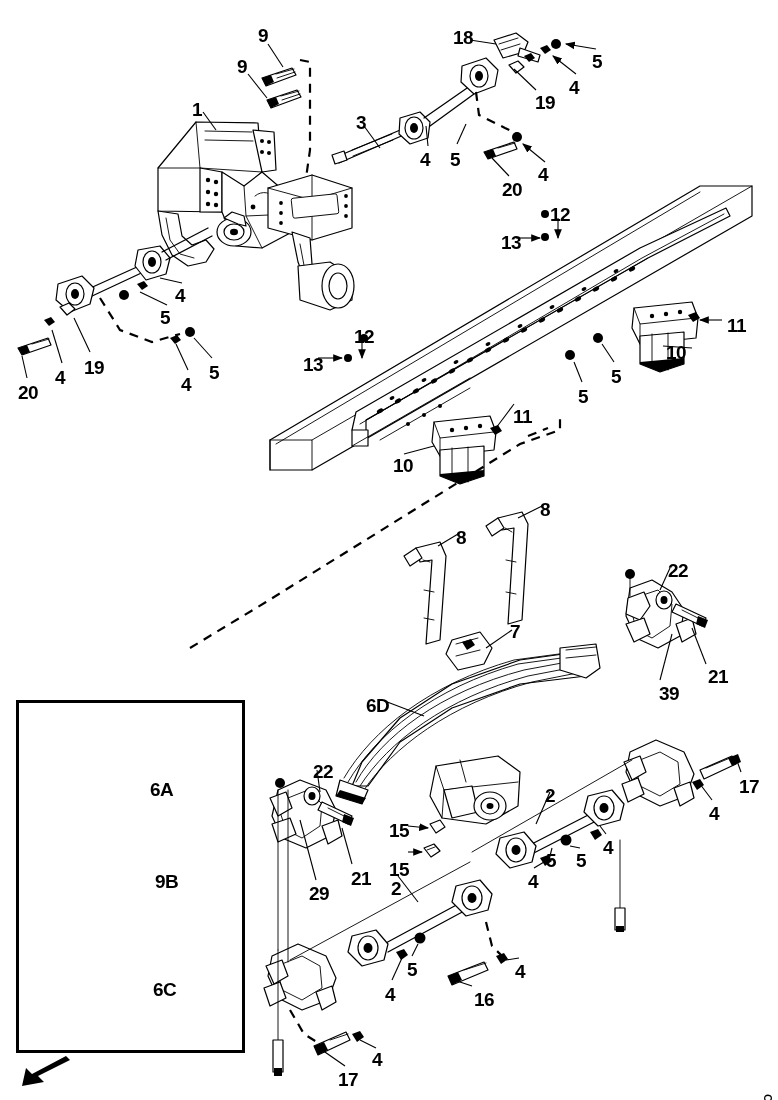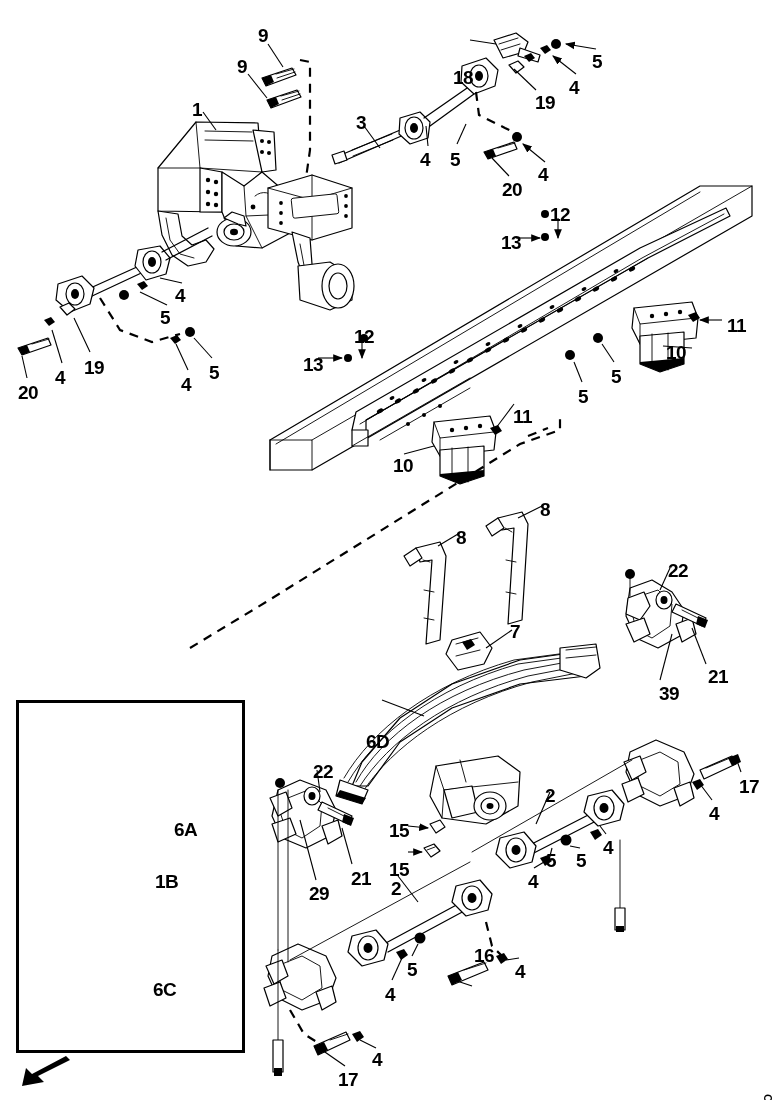--- a/index.html
+++ b/index.html
@@ -518,28 +518,28 @@
       <path class="st" d="M46,1002 C62,976 98,956 142,950 L170,950"></path>
       <path class="st" d="M50,1006 C66,980 102,960 146,954 L172,954"></path>
       <path class="w" d="M76,958 L90,952 L96,986 L82,992 Z"></path>
       <path class="w" d="M116,942 L130,938 L136,970 L122,975 Z"></path>
       <path class="f" d="M36,998 L54,1004 L48,1014 L30,1008 Z"></path>
     </g>
   </svg>
 
   <div class="inset-box"></div>
 
-  <div class="callout" style="left:150px;top:820px;margin-left:24px;">6A</div>
-  <div class="callout" style="left:155px;top:872px;">1B</div>
+  <div class="callout" style="left:150px;top:780px;">6A</div>
+  <div class="callout" style="left:155px;top:872px;">9B</div>
   <div class="callout" style="left:153px;top:980px;text-align:center;">6C</div>
 
   <div id="callout-layer">
       <div class="callout" style="left: 258px; top: 26px;">9</div>
       <div class="callout" style="left: 237px; top: 57px;">9</div>
-      <div class="callout" style="left: 453px; top: 28px; margin-top: 40px;">18</div>
+      <div class="callout" style="left: 453px; top: 28px;">18</div>
       <div class="callout" style="left: 592px; top: 52px;">5</div>
       <div class="callout" style="left: 569px; top: 78px;">4</div>
       <div class="callout" style="left: 535px; top: 93px;">19</div>
       <div class="callout" style="left: 192px; top: 100px;">1</div>
       <div class="callout" style="left: 356px; top: 113px;">3</div>
       <div class="callout" style="left: 420px; top: 150px;">4</div>
       <div class="callout" style="left: 450px; top: 150px;">5</div>
       <div class="callout" style="left: 538px; top: 165px;">4</div>
       <div class="callout" style="left: 502px; top: 180px;">20</div>
       <div class="callout" style="left: 550px; top: 205px;">12</div>
@@ -558,38 +558,38 @@
       <div class="callout" style="left: 578px; top: 387px;">5</div>
       <div class="callout" style="left: 18px; top: 383px;">20</div>
       <div class="callout" style="left: 513px; top: 407px;">11</div>
       <div class="callout" style="left: 393px; top: 456px;">10</div>
       <div class="callout" style="left: 540px; top: 500px;">8</div>
       <div class="callout" style="left: 456px; top: 528px;">8</div>
       <div class="callout" style="left: 668px; top: 561px;">22</div>
       <div class="callout" style="left: 510px; top: 622px;">7</div>
       <div class="callout" style="left: 708px; top: 667px;">21</div>
       <div class="callout" style="left: 659px; top: 684px;">39</div>
-      <div class="callout" style="left: 366px; top: 696px; margin-top: 36px;">6D</div>
+      <div class="callout" style="left: 366px; top: 696px;">6D</div>
       <div class="callout" style="left: 739px; top: 777px;">17</div>
       <div class="callout" style="left: 709px; top: 804px;">4</div>
       <div class="callout" style="left: 313px; top: 762px;">22</div>
       <div class="callout" style="left: 545px; top: 786px;">2</div>
       <div class="callout" style="left: 389px; top: 821px;">15</div>
       <div class="callout" style="left: 389px; top: 860px;">15</div>
       <div class="callout" style="left: 351px; top: 869px;">21</div>
       <div class="callout" style="left: 309px; top: 884px;">29</div>
       <div class="callout" style="left: 546px; top: 851px;">5</div>
       <div class="callout" style="left: 576px; top: 851px;">5</div>
       <div class="callout" style="left: 528px; top: 872px;">4</div>
       <div class="callout" style="left: 603px; top: 838px;">4</div>
       <div class="callout" style="left: 391px; top: 879px;">2</div>
       <div class="callout" style="left: 407px; top: 960px;">5</div>
       <div class="callout" style="left: 385px; top: 985px;">4</div>
       <div class="callout" style="left: 515px; top: 962px;">4</div>
-      <div class="callout" style="left: 474px; top: 946px;">16</div>
+      <div class="callout" style="left: 474px; top: 990px;">16</div>
       <div class="callout" style="left: 372px; top: 1050px;">4</div>
       <div class="callout" style="left: 338px; top: 1070px;">17</div>
     </div>
 
   <svg class="orient-arrow" viewBox="0 0 60 38">
     <path d="M54,4 L22,20 L28,26 L6,30 L10,12 L16,18 L50,0 Z" fill="#000"></path>
   </svg>
 
   <div class="figcode">389 EBO</div>
 

